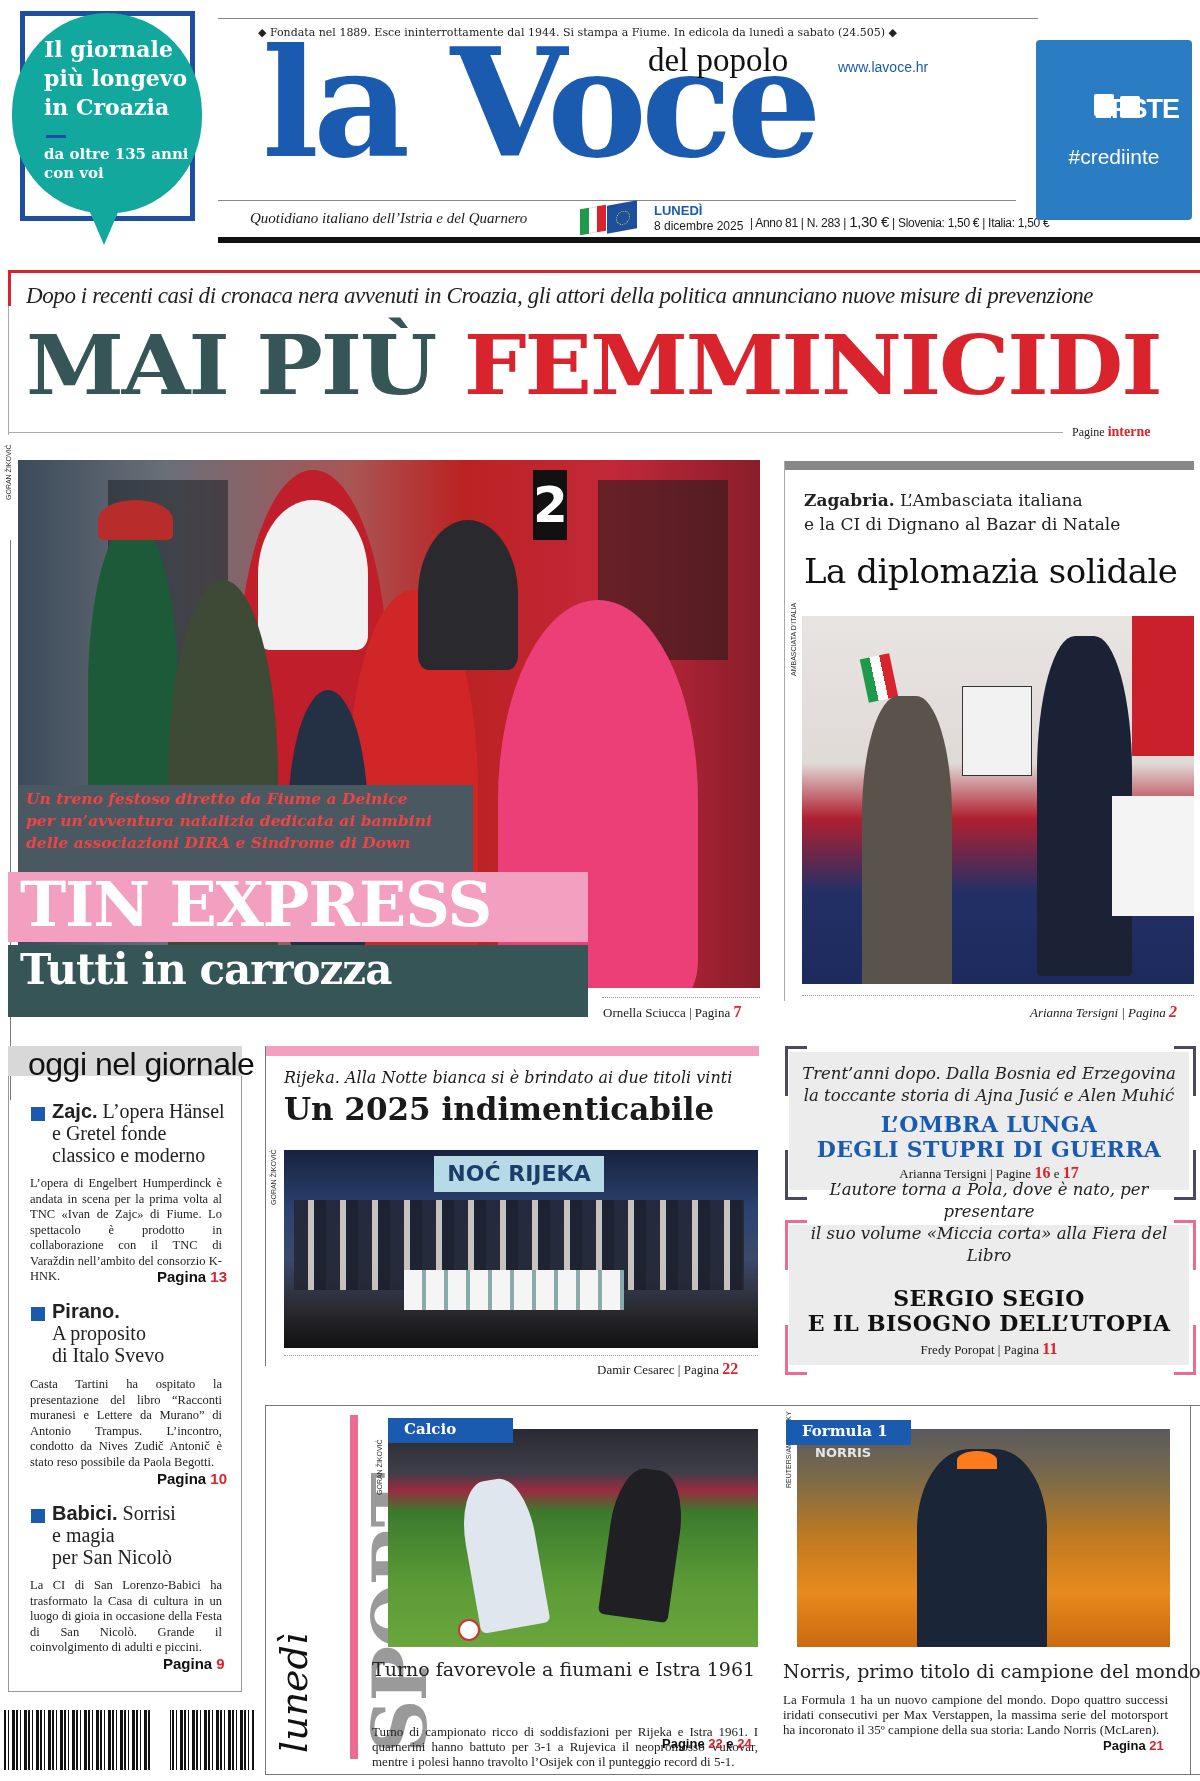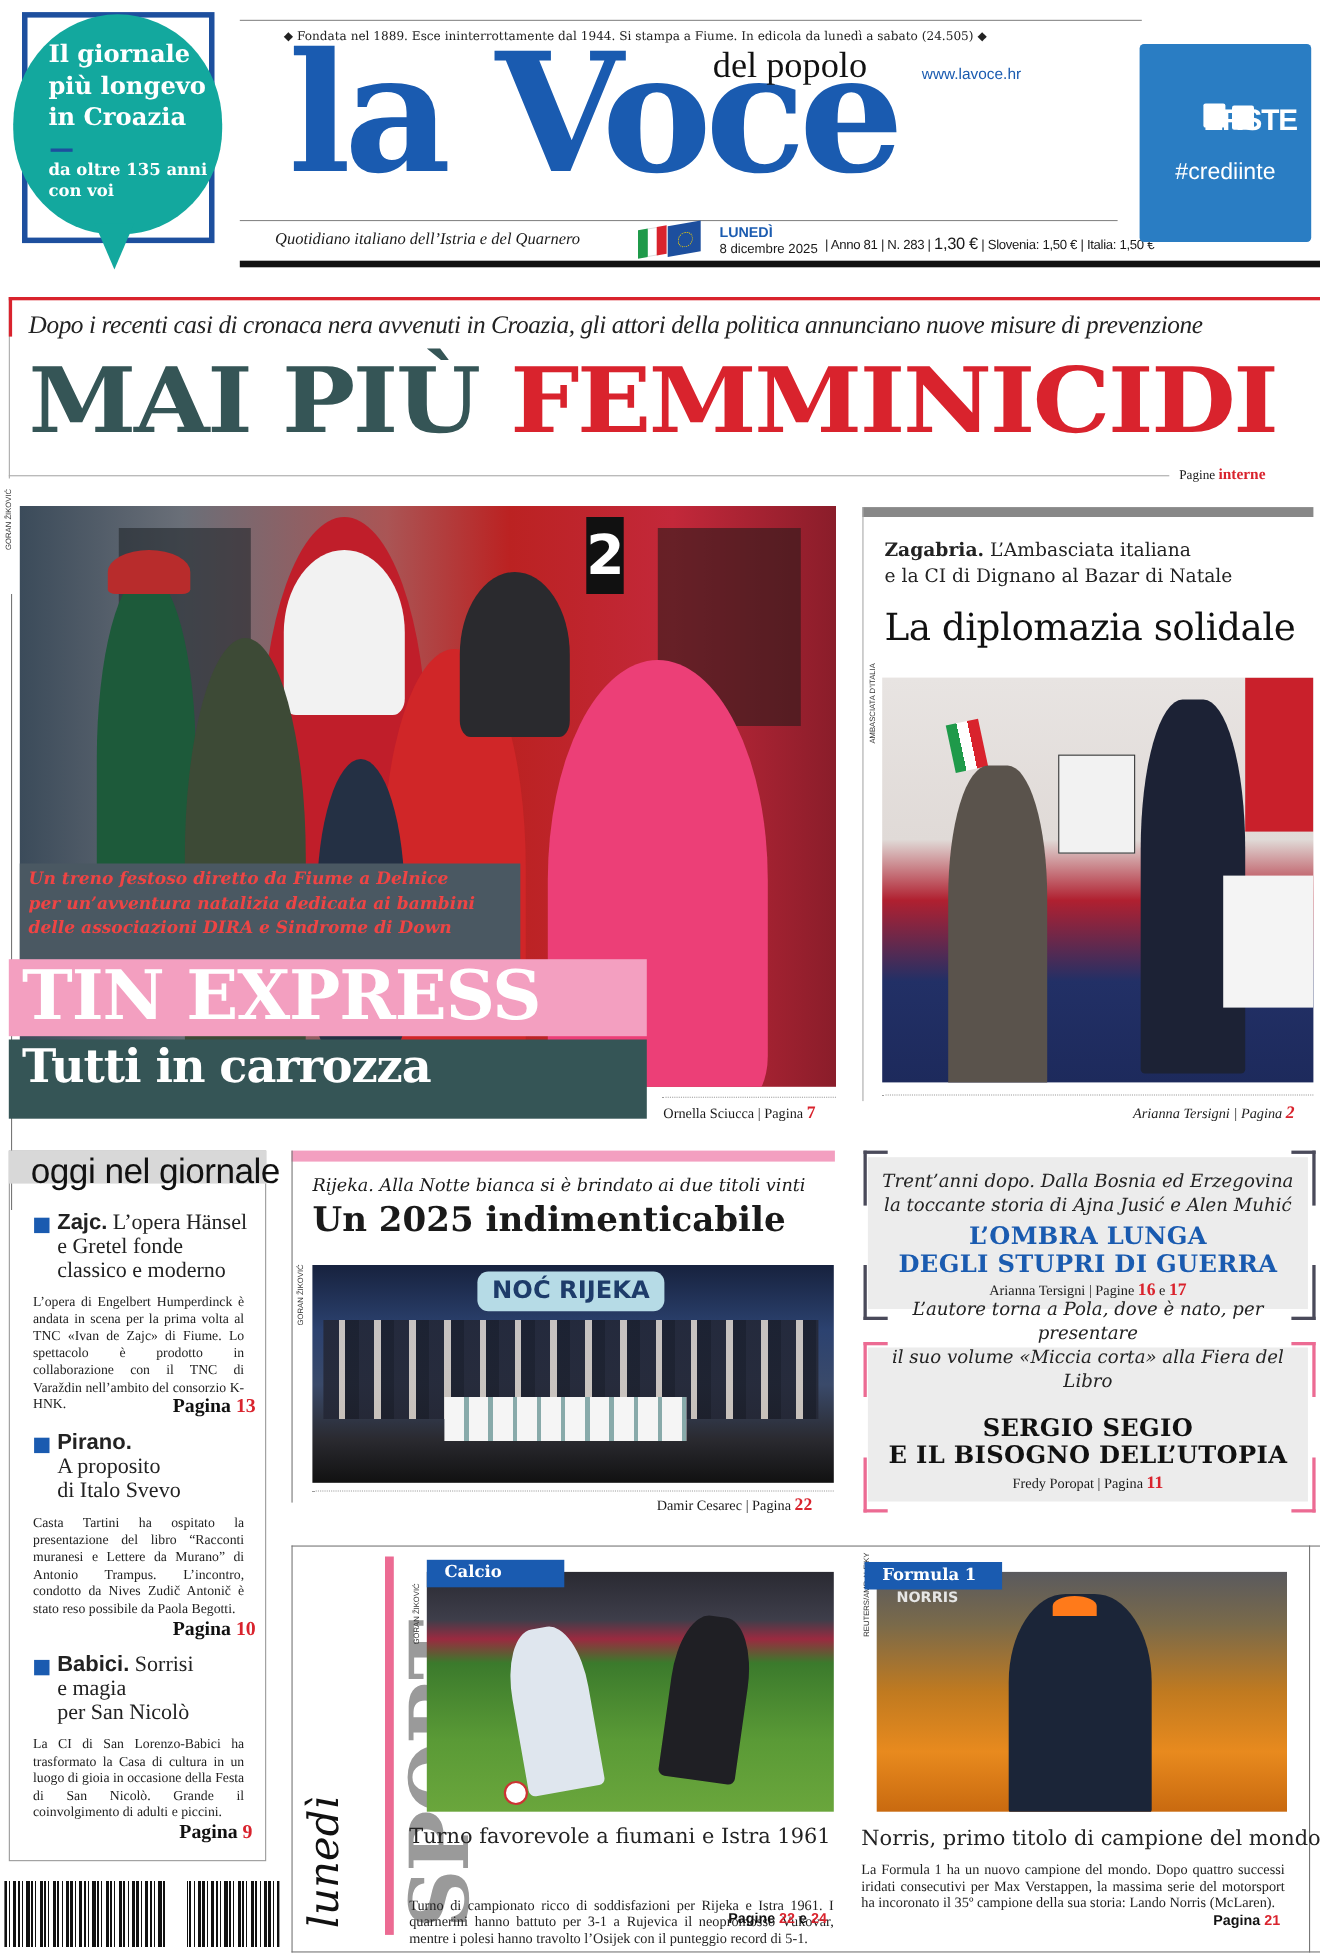--- a/index.html
+++ b/index.html
@@ -74,21 +74,21 @@
   .photo-dipl { left: 802px; top: 616px; width: 392px; height: 368px; background: linear-gradient(180deg,#e8e4e2 0%,#e0dad7 40%,#b02030 55%,#223066 75%,#1d2a5c 100%); overflow: hidden; }
 
   
   .oggi { left: 8px; top: 1046px; width: 234px; height: 646px; border: 1px solid #999; }
   .oggi-head { left: 8px; top: 1046px; width: 234px; height: 30px; background: #d8d8d8; }
   .oggi-title { left: 28px; top: 1046px; font-family: "Liberation Sans", sans-serif; font-size: 32px; color: #111; letter-spacing: -0.5px; }
   .oggi-item-head { font-family: "Liberation Serif", serif; font-size: 20px; line-height: 22px; color: #222; }
   .oggi-item-head b { font-family: "Liberation Sans", sans-serif; font-weight: bold; }
   .oggi-sq { width: 14px; height: 14px; background: #1a5bb0; }
   .oggi-body { font-family: "Liberation Serif", serif; font-size: 12.5px; line-height: 15.5px; text-align: justify; width: 192px; color: #222; }
-  .oggi-page { font-family: Liberation Serif, serif; font-weight: bold; font-size: 18px; white-space: nowrap; }
+  .oggi-page { font-family: Liberation Sans, sans-serif; font-weight: bold; font-size: 15px; white-space: nowrap; }
   .oggi-page span { color: #d9232d; }
 
   
   .barcode { left: 4px; top: 1710px; width: 250px; height: 60px; background: repeating-linear-gradient(90deg,#111 0 2px,#fff 2px 4px,#111 4px 5px,#fff 5px 8px,#111 8px 11px,#fff 11px 12px); }
   .barcode-gap { left: 150px; top: 1710px; width: 20px; height: 62px; background: #fff; }
 
   
   .rij-bar { left: 265px; top: 1046px; width: 494px; height: 10px; background: #f39fc0; }
   .rij-vl { left: 265px; top: 1046px; width: 1px; height: 320px; background: #777; }
   .rij-kicker { left: 284px; top: 1068px; font-family: "DejaVu Serif", serif; font-style: italic; font-size: 16px; white-space: nowrap; }
@@ -267,21 +267,21 @@
 <div class="abs barcode-gap"></div>
 
 <div class="abs rij-bar"></div>
 <div class="abs rij-vl"></div>
 <div class="abs rij-kicker">
   <span>Rijeka.</span><span> Alla Notte bianca si è brindato ai due titoli vinti</span>
 </div>
 <div class="abs rij-head">Un 2025 indimenticabile</div>
 <div class="abs credit-v" style="left:270px; top:1205px;">GORAN ŽIKOVIĆ</div>
 <div class="abs photo-rij">
-  <div style="position:absolute;left:150px;top:6px;width:170px;height:36px;background:#b6dbe6;color:#1e3c6a;font:bold 22px 'DejaVu Sans',sans-serif;text-align:center;line-height:36px;border-radius:10px;">NOĆ RIJEKA</div>
+  <div style="position:absolute;left:150px;top:6px;width:170px;height:36px;background:#b6dbe6;color:#1e3c6a;font:bold 22px 'DejaVu Sans',sans-serif;text-align:center;line-height:36px;">NOĆ RIJEKA</div>
   <div style="position:absolute;left:10px;top:50px;width:450px;height:90px;background:repeating-linear-gradient(90deg,#232634 0 14px,#e2d9cf 14px 20px,#1a1d28 20px 32px);opacity:.85;"></div>
   <div style="position:absolute;left:120px;top:120px;width:220px;height:40px;background:repeating-linear-gradient(90deg,#f5f5f5 0 18px,#8aa 18px 22px);"></div>
 </div>
 <div class="abs dotted" style="left:284px; top:1355px; width:474px;"></div>
 <div class="abs byline" style="left:597px; top:1360px;">
   <span>Damir Cesarec</span> | <span>Pagina</span> <b>22</b>
 </div>
 
 <div class="abs rbox" style="left:789px; top:1052px; width:400px; height:138px;"></div>
 <div class="abs corner" style="left:785px; top:1046px; border-left:3px solid #4a4a5a; border-top:3px solid #4a4a5a;"></div>

